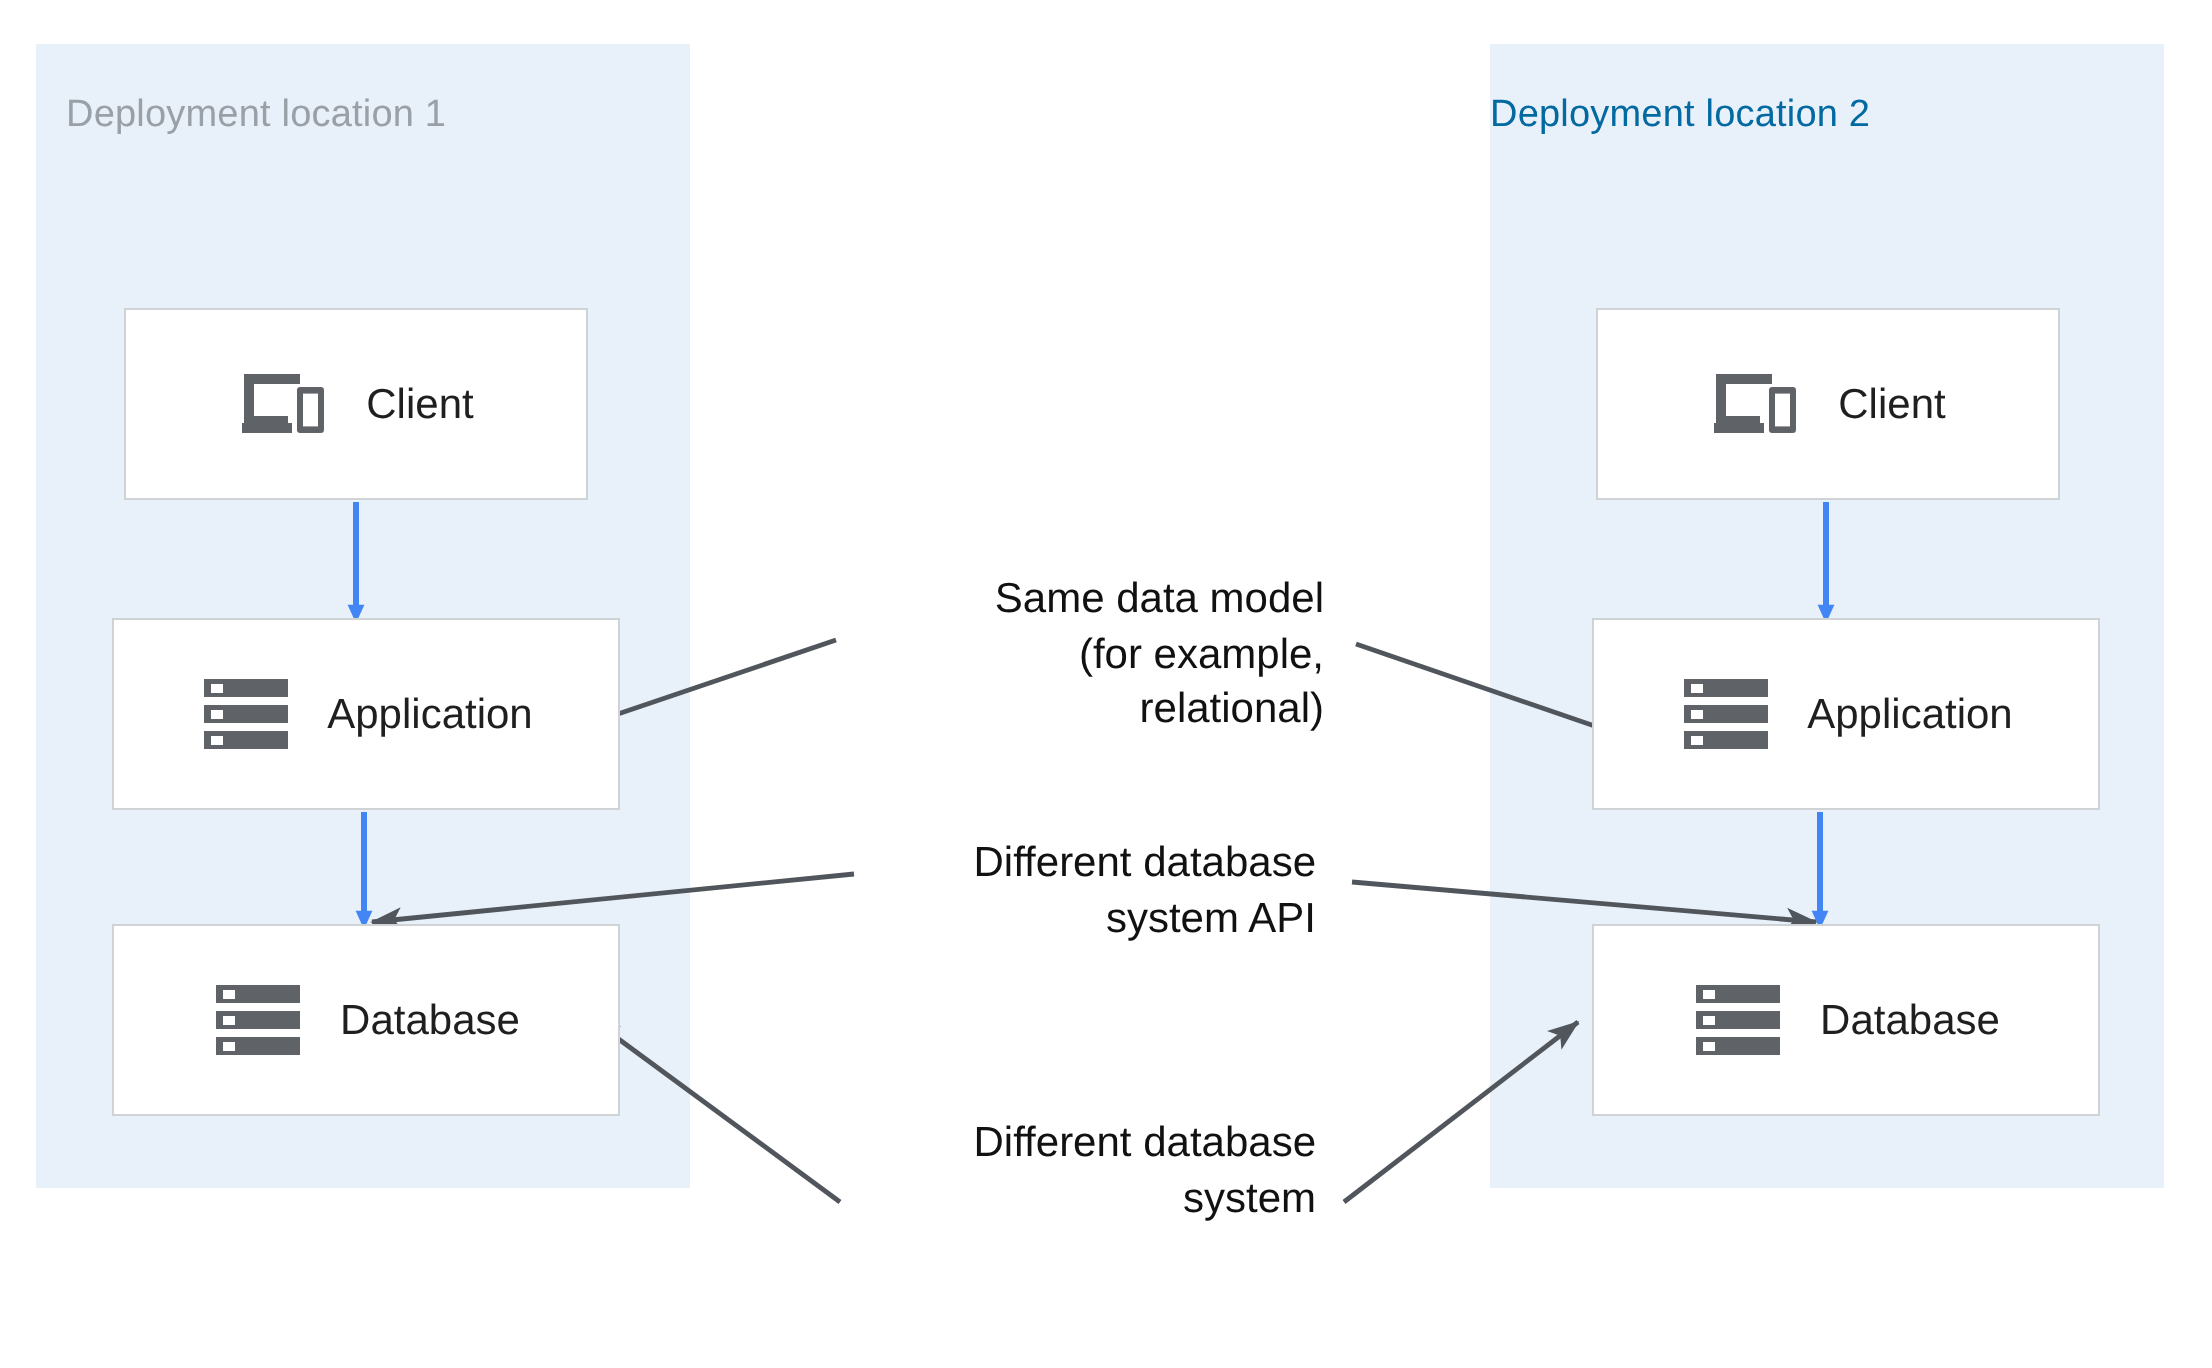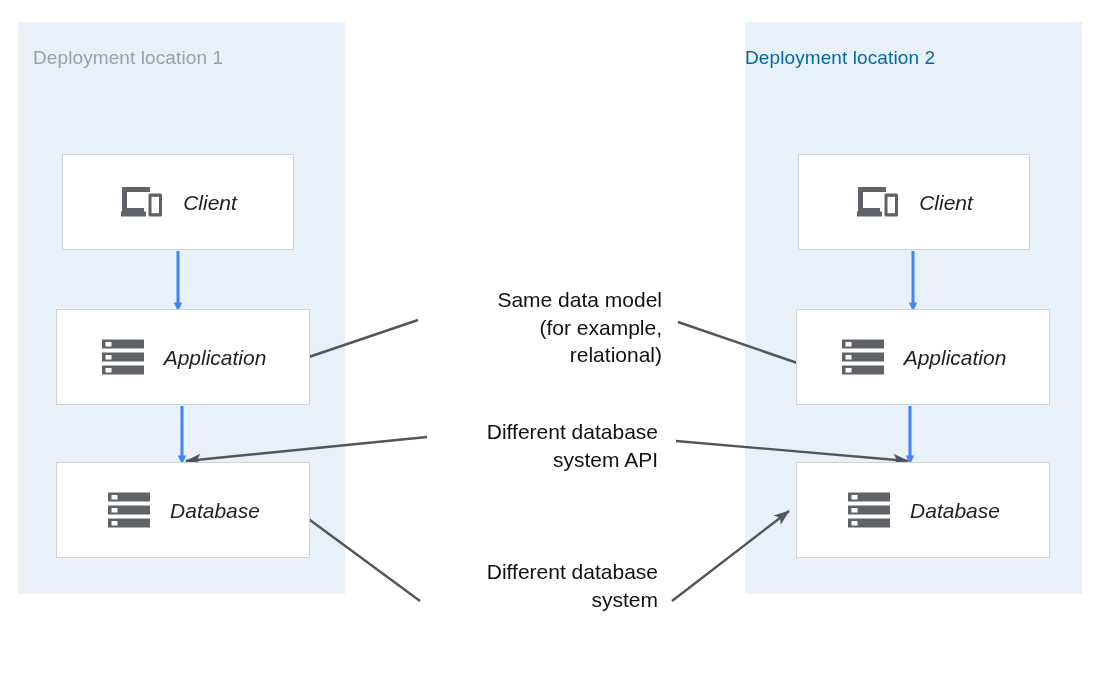--- a/index.html
+++ b/index.html
@@ -41,21 +41,20 @@
     box-sizing: border-box;
     display: flex;
     align-items: center;
     justify-content: center;
   }
   .node-inner {
     display: flex;
     flex-direction: row;
     align-items: center;
     gap: 18px;
-    font-style: italic;
   }
   .node-label {
     font-size: 21px;
     color: #1f1f1f;
     white-space: nowrap;
     line-height: 1;
   }
 
   .icon-wrap {
     width: 46px;

